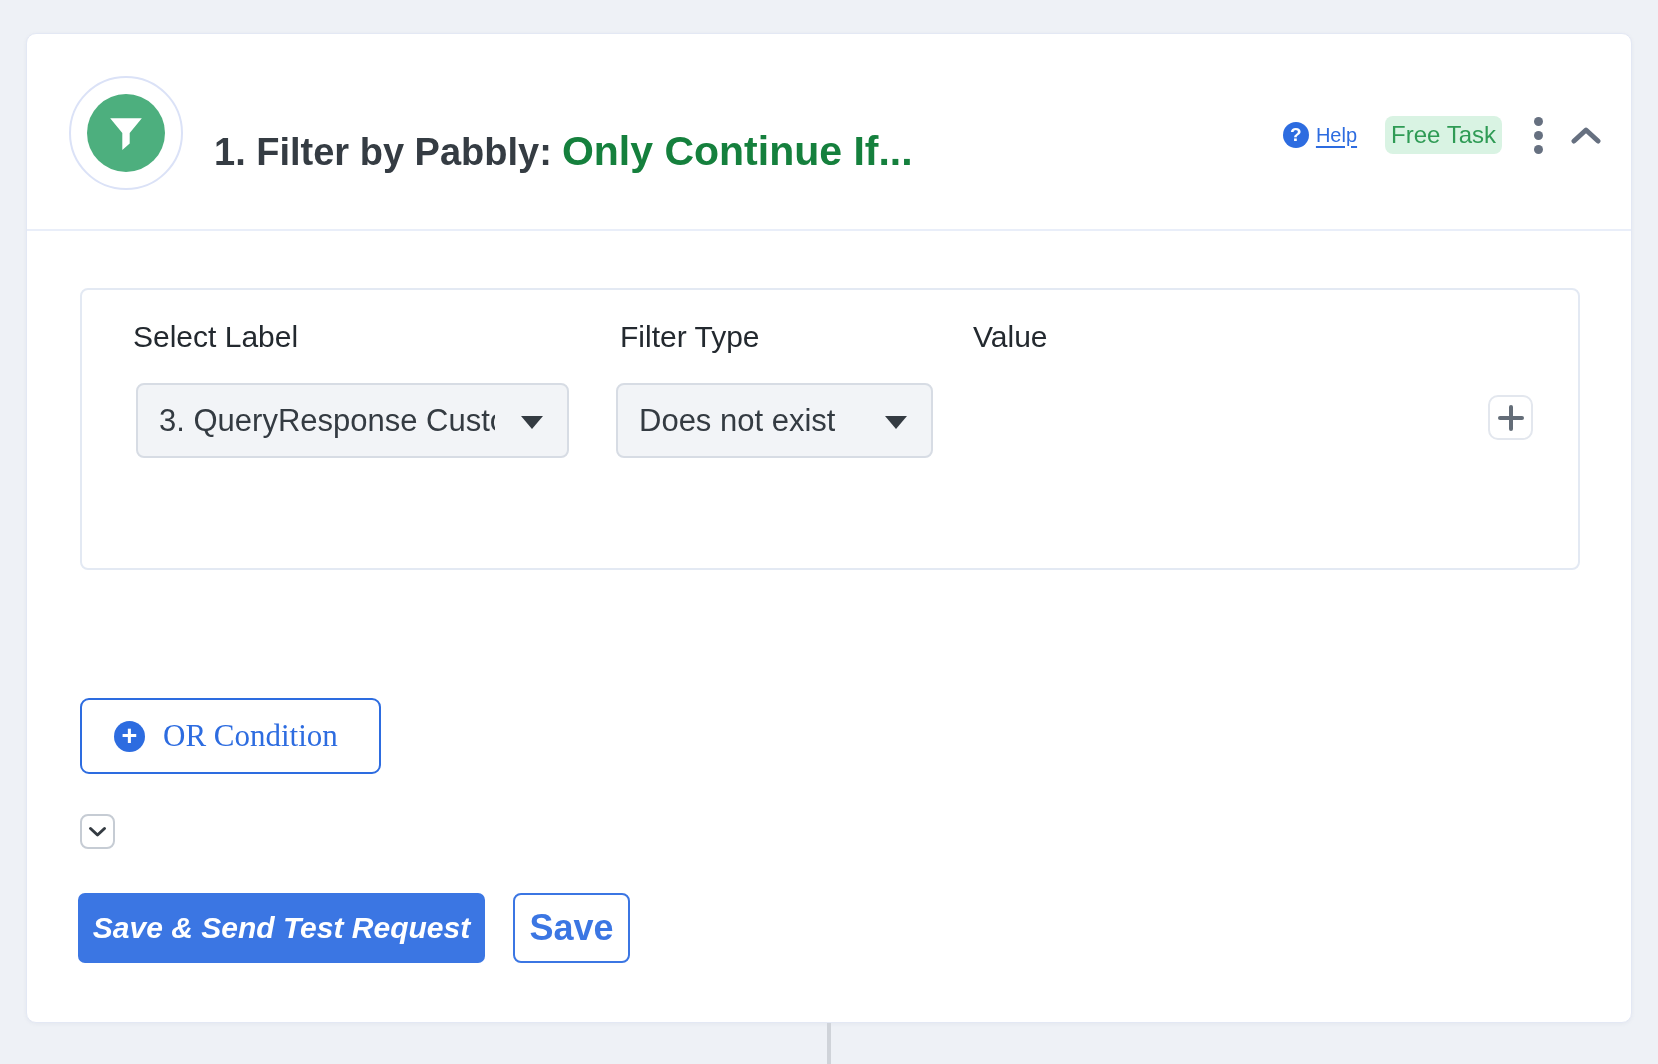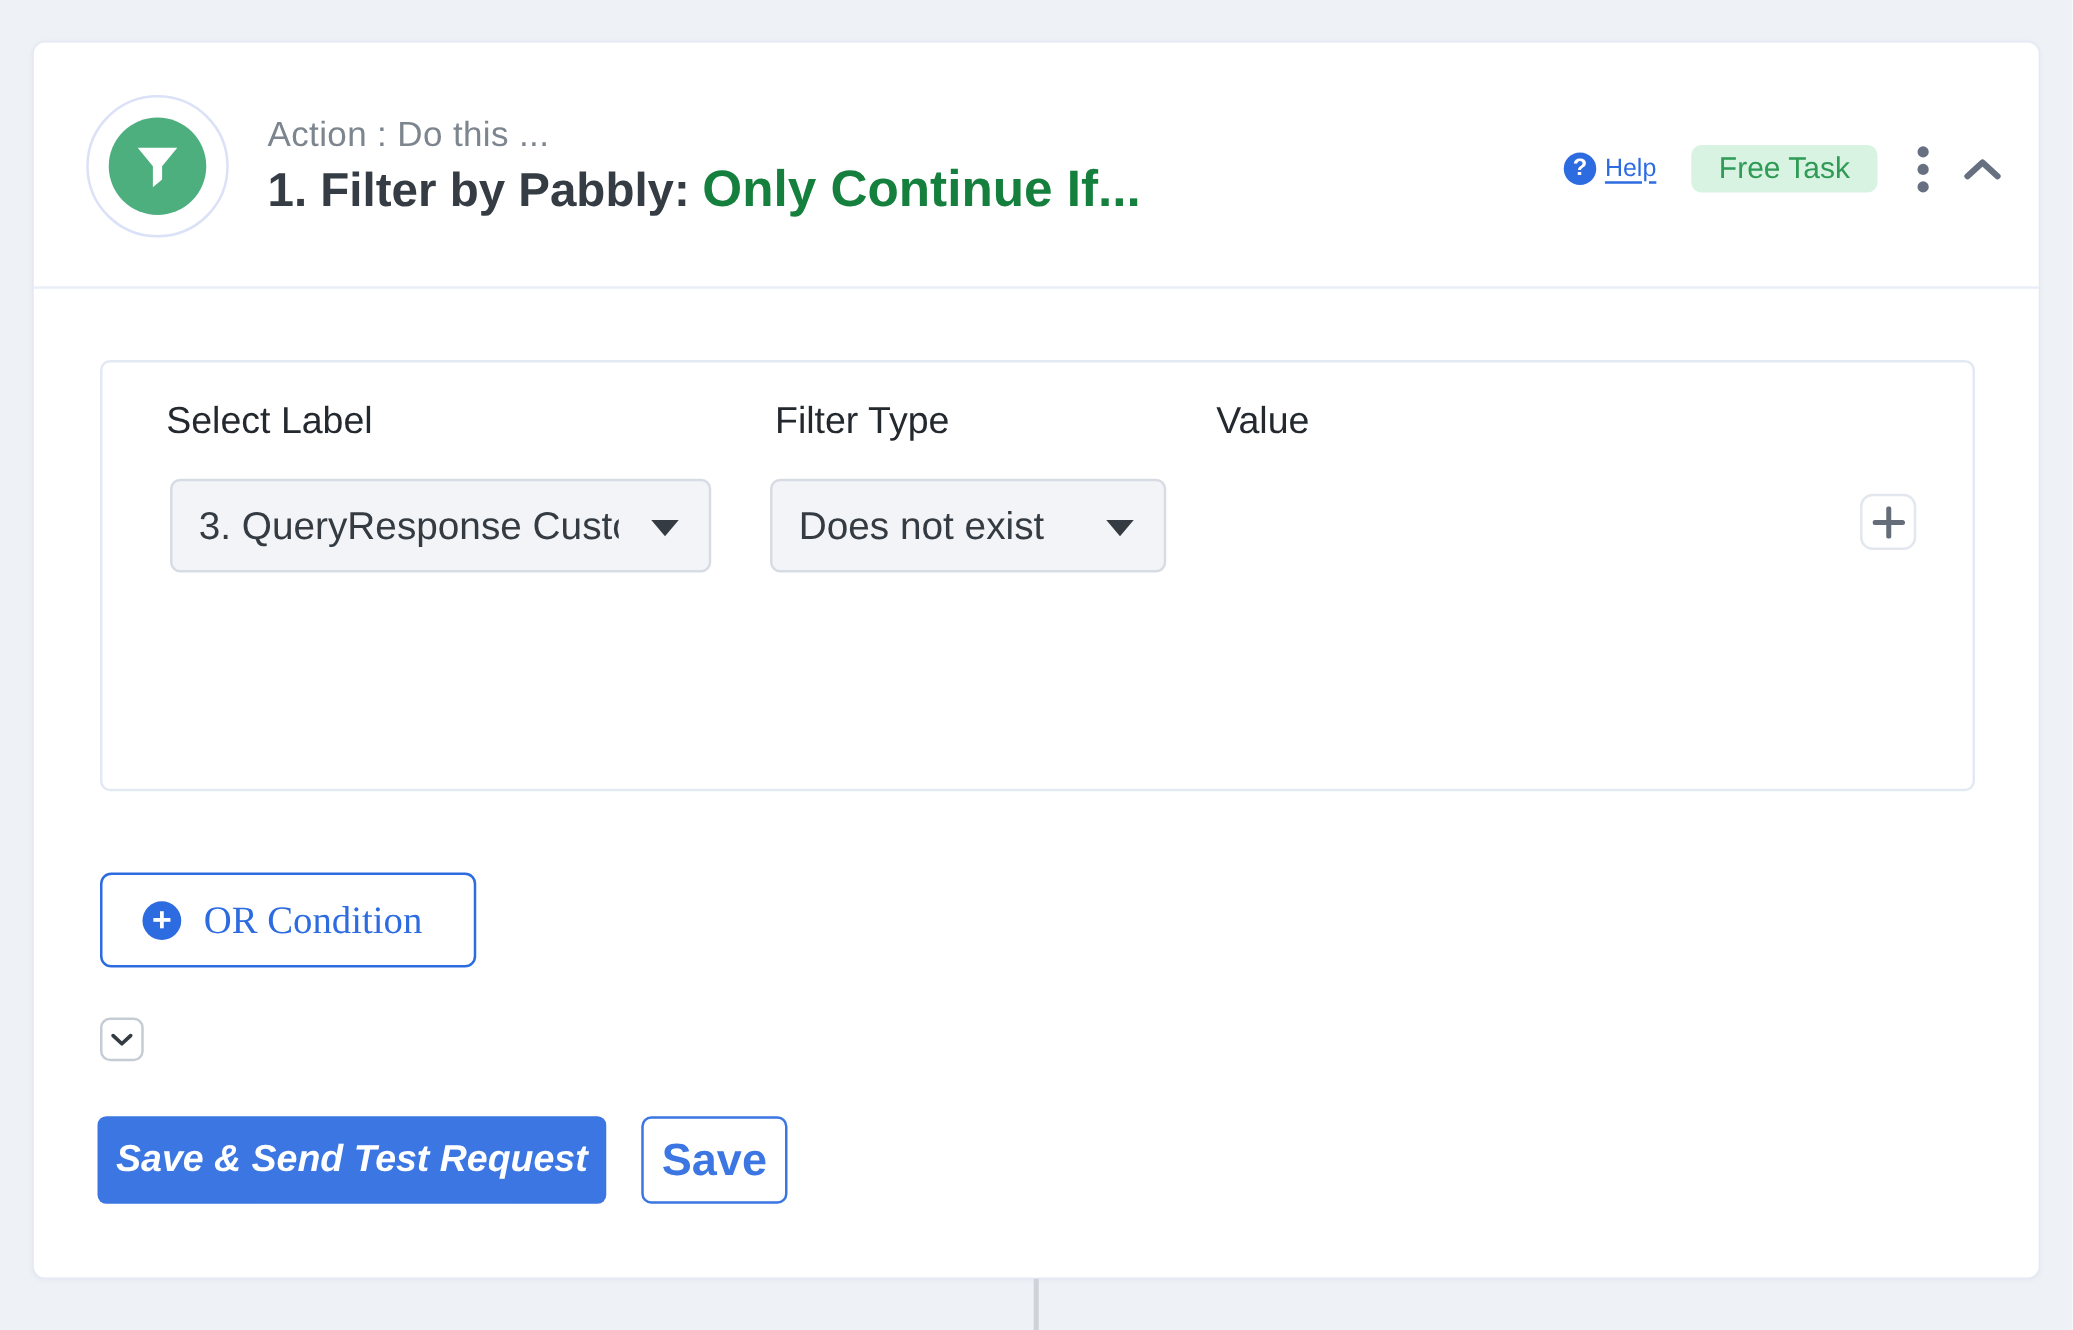--- a/index.html
+++ b/index.html
@@ -42,31 +42,31 @@
   .help-link { display:flex; align-items:center; cursor:pointer; }
   .q-circle {
     width:26px; height:26px; border-radius:50%; background:var(--accent-blue,#2d6ce0);
     color:#fff; font-size:19px; font-weight:700; display:flex; align-items:center; justify-content:center;
   }
   .help-text {
     margin-left:7px; font-size:20px; color:var(--accent-blue,#2d6ce0);
     text-decoration:underline; text-underline-offset:4px;
   }
   .badge {
-    margin-left:28px; height:38px; padding:0 22px; border-radius:8px;
+    margin-left:28px; height:38px; padding:0 6px; border-radius:8px;
     background:var(--badge-bg,#d9f3e3); color:var(--badge-text,#2f9b55);
     font-size:24px; font-weight:500; display:flex; align-items:center;
   }
   .kebab { margin-left:28px; display:flex; flex-direction:column; gap:5px; padding:4px; cursor:pointer; }
   .kebab .dot { width:9px; height:9px; border-radius:50%; background:#667080; }
   .collapse { margin-left:20px; padding:4px; cursor:pointer; display:flex; align-items:center; }
 
   
   .panel {
-    position:absolute; left:53px; top:254px; width:1500px; height:345px;
+    position:absolute; left:53px; top:254px; width:1500px; height:282px;
     border:2px solid #e3e9f3; border-radius:8px; background:#fff;
   }
   .col-label { position:absolute; top:30px; font-size:30px; font-weight:500; color:#23292f; }
   .lbl-select { left:51px; } .lbl-type { left:538px; } .lbl-value { left:891px; }
   .dd {
     position:absolute; top:93px; height:75px; border:2px solid #d7dce4; border-radius:8px;
     background:#f2f4f7; display:flex; align-items:center; cursor:pointer;
   }
   .dd-1 { left:54px;  width:433px; }
   .dd-2 { left:534px; width:317px; }
@@ -126,21 +126,20 @@
 
 <div class="card">
 
   <div class="icon-ring">
     <div class="icon-green">
       <svg width="38" height="38" viewBox="0 0 36 36">
         <path d="M3 4 h30 L21.5 18 v10 l-7 6 V18 L3 4 Z" fill="#ffffff"></path>
       </svg>
     </div>
   </div>
-  <div class="kicker">Action : Do this ...</div>
   <div class="title-row">
     <span class="title-main">1. Filter by Pabbly:</span><span class="title-sub">Only Continue If...</span>
   </div>
 
   <div class="hdr-right">
     <div class="help-link">
       <div class="q-circle">?</div>
       <span class="help-text">Help</span>
     </div>
     <div class="badge">Free Task</div>

